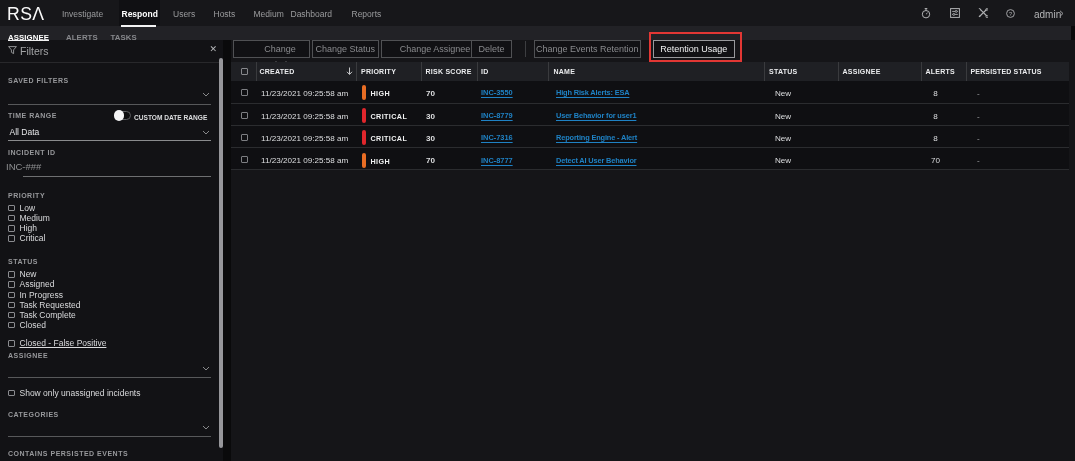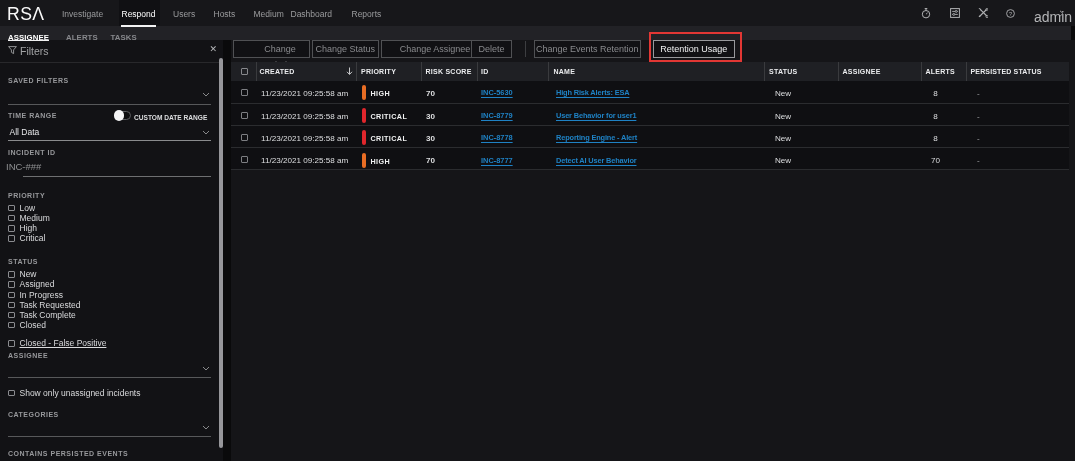--- a/index.html
+++ b/index.html
@@ -3,24 +3,24 @@
 <meta charset="utf-8">
 <style>
 * { margin:0; padding:0; box-sizing:border-box; }
 html,body { width:1075px; height:461px; background:#0a0a0b; overflow:hidden;
   font-family:"Liberation Sans",sans-serif; }
 
 
 #nav { position:absolute; left:0; top:0; width:1075px; height:26px; background:#17171a; }
 #logo { position:absolute; left:7px; top:3px; font-size:21px; letter-spacing:0.5px; color:#fafafa; font-weight:400; display:inline-block; transform:scale(0.84,0.9); transform-origin:left top; }
 .navitem { position:absolute; top:9.2px; font-size:8.5px; color:#9b9c9e; z-index:5; }
-.navitem.active { color:#ffffff; font-weight:400; }
+.navitem.active { color:#ffffff; font-weight:700; }
 #resp-ul { position:absolute; left:121px; top:25px; width:35px; height:2.2px; background:#f2f2f3; z-index:70; }
 .navicon { position:absolute; top:8px; }
-#admin { position:absolute; left:1034px; top:9px; font-size:14px; color:#b4b5b7; }
+#admin { position:absolute; left:1034px; top:9px; font-size:10px; color:#b4b5b7; }
 
 
 #subbar { position:absolute; left:0; top:26px; width:1071px; height:14px; background:#222226; }
 .tab { position:absolute; top:33.2px; font-size:7.8px; font-weight:700; letter-spacing:.1px; color:#87888c; }
 .tab.active { color:#fff; }
 #tab-ul { position:absolute; left:8px; top:39.9px; width:40.5px; height:1.3px; background:#f0f0f1; z-index:60; }
 
 
 #panel { position:absolute; left:0; top:40px; width:223px; height:421px; background:#121215; }
 #ftitle { position:absolute; left:20px; top:5px; font-size:10.5px; color:#a2a3a5; }
@@ -194,21 +194,21 @@
     <div class="hcell" style="left:694.5px;">ALERTS</div>
     <div class="hcell" style="left:739.5px; letter-spacing:.15px;">PERSISTED STATUS</div>
   </div>
 
   <div class="row" style="top:40.5px; height:23px;">
     <div class="rcb"></div>
     <div class="rcell" style="left:30px;">11/23/2021 09:25:58 am</div>
     <div class="pbar" style="background:#e96d24;"></div>
     <div class="ptext">HIGH</div>
     <div class="rcell" style="left:195px; font-weight:600;">70</div>
-    <div class="lnk" style="left:250px;">INC-5630</div>
+    <div class="lnk" style="left:250px;">INC-3550</div>
     <div class="lnk" style="left:325px; letter-spacing:-0.15px;">High Risk Alerts: ESA</div>
     <div class="rcell" style="left:544px;">New</div>
     <div class="rcell" style="left:697px; width:15px; text-align:center;">8</div>
     <div class="rcell" style="left:746px; color:#aaabad;">-</div>
   </div>
   <div class="row" style="top:63.5px;">
     <div class="rcb"></div>
     <div class="rcell" style="left:30px;">11/23/2021 09:25:58 am</div>
     <div class="pbar" style="background:#e0262c;"></div>
     <div class="ptext">CRITICAL</div>
@@ -218,21 +218,21 @@
     <div class="rcell" style="left:544px;">New</div>
     <div class="rcell" style="left:697px; width:15px; text-align:center;">8</div>
     <div class="rcell" style="left:746px; color:#aaabad;">-</div>
   </div>
   <div class="row" style="top:85.8px;">
     <div class="rcb"></div>
     <div class="rcell" style="left:30px;">11/23/2021 09:25:58 am</div>
     <div class="pbar" style="background:#e0262c;"></div>
     <div class="ptext">CRITICAL</div>
     <div class="rcell" style="left:195px; font-weight:600;">30</div>
-    <div class="lnk" style="left:250px;">INC-8778</div>
+    <div class="lnk" style="left:250px;">INC-7316</div>
     <div class="lnk" style="left:325px; letter-spacing:-0.15px;">Reporting Engine - Alert</div>
     <div class="rcell" style="left:544px;">New</div>
     <div class="rcell" style="left:697px; width:15px; text-align:center;">8</div>
     <div class="rcell" style="left:746px; color:#aaabad;">-</div>
   </div>
   <div class="row" style="top:108.1px;">
     <div class="rcb"></div>
     <div class="rcell" style="left:30px;">11/23/2021 09:25:58 am</div>
     <div class="pbar" style="background:#e96d24;"></div>
     <div class="ptext">HIGH</div>

